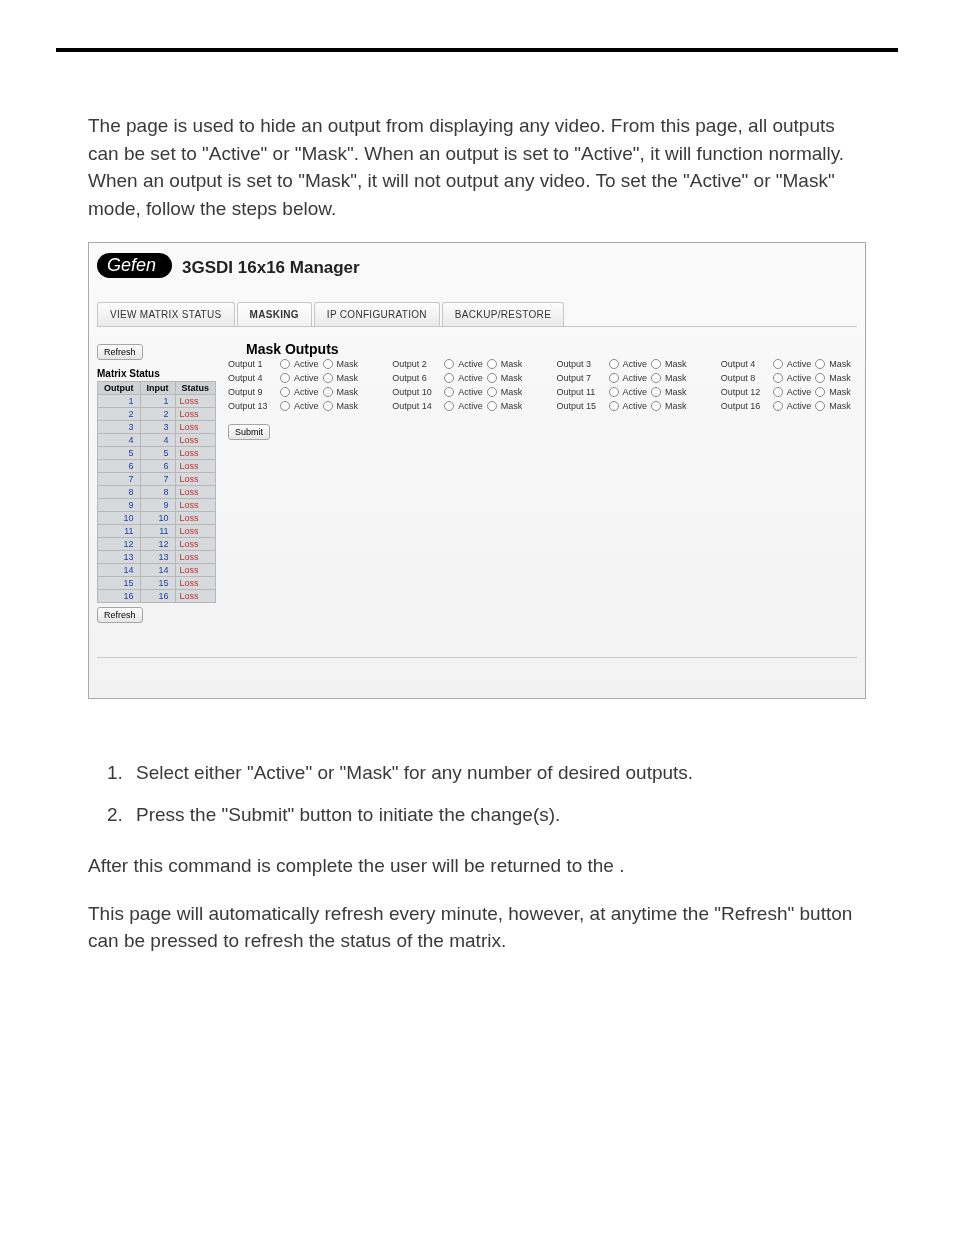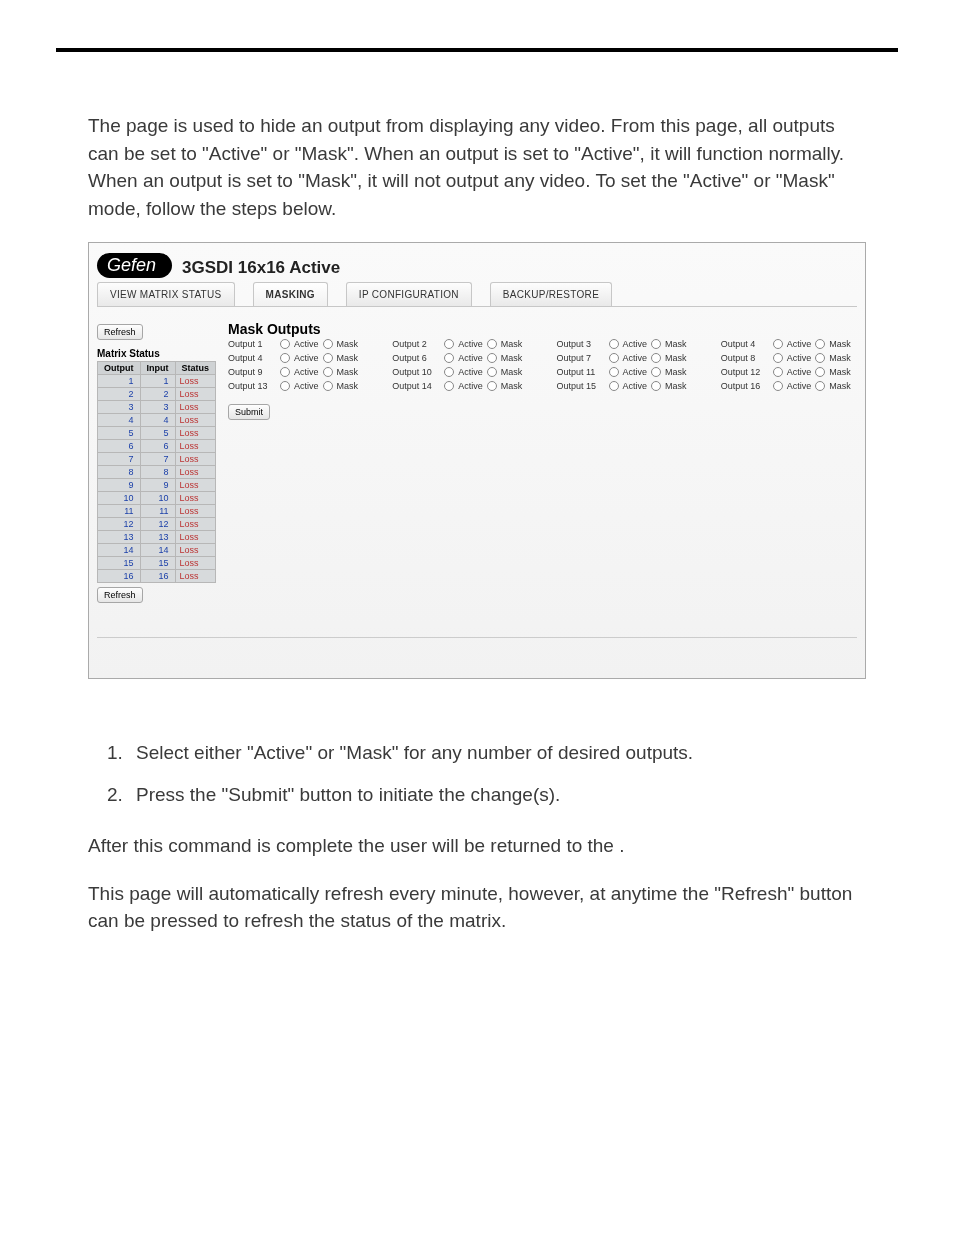--- a/index.html
+++ b/index.html
@@ -9,53 +9,53 @@
   ol.steps{font-size:19px;line-height:1.45;margin:0 52px 24px 52px;padding-left:40px;color:#3a3a3a;}
   ol.steps li{margin-bottom:14px;padding-left:8px;}
   .note-text{font-size:19px;line-height:1.45;margin:0 52px 0 148px;color:#3a3a3a;}
   
   .shot{margin:12px 52px 60px;border:1px solid #aaa;background:linear-gradient(#fafafa,#f2f2f2);padding:0 0 40px;}
   .shot-inner{padding:6px 8px 0;}
   .brand{display:flex;align-items:flex-end;gap:10px;margin:4px 0 2px;}
   .brand-badge{background:#000;color:#fff;font-weight:normal;font-style:italic;padding:2px 16px 2px 10px;border-radius:14px;font-size:18px;position:relative;}
   .brand-badge::after{content:"";position:absolute;right:-2px;top:-4px;width:6px;height:6px;color:#888;}
   .brand-title{font-size:17px;font-weight:bold;color:#222;}
-  .tabs{display:flex;gap:16px;margin-top:4px;border-bottom:1px solid #c7c7c7;}
+  .tabs{display:flex;gap:0;margin-top:24px;border-bottom:1px solid #c7c7c7;}
   .tab{font-size:10px;color:#333;padding:6px 12px;border:1px solid #c7c7c7;border-bottom:none;background:linear-gradient(#fdfdfd,#e9e9e9);border-radius:3px 3px 0 0;margin-right:2px;letter-spacing:.3px;}
   .tab.active{background:linear-gradient(#fff,#f1f1f1);font-weight:bold;}
   .content{display:flex;gap:12px;padding:14px 0 0;}
   .sidebar{}
   .btn{font-size:9px;padding:2px 6px;border:1px solid #a6a6a6;border-radius:3px;background:linear-gradient(#fefefe,#e6e6e6);display:inline-block;margin:2px 0;}
   .small-title{font-size:10px;font-weight:bold;margin:6px 0 2px;}
   table.status{border-collapse:collapse;font-size:9px;}
   table.status th, table.status td{border:1px solid #b7b7b7;padding:1px 6px;text-align:right;background:#d7dadc;}
   table.status th{background:#cfd2d4;font-weight:bold;text-align:center;}
   table.status td.out,table.status td.in{color:#1a3fa8;}
   table.status td.st{color:#b33;text-align:left;padding-left:4px;padding-right:4px;}
   .mainpane{flex:1;}
-  .mask-title{font-size:14px;font-weight:bold;margin:0 0 2px;}
+  .mask-title{font-size:14px;font-weight:bold;margin:0 18px 2px;}
   .outputs-grid{display:grid;grid-template-columns:repeat(4,1fr);column-gap:28px;row-gap:4px;font-size:9px;color:#333;}
   .out-cell{white-space:nowrap;display:flex;align-items:center;gap:4px;}
   .out-label{min-width:48px;}
   .radio{width:8px;height:8px;border:1px solid #888;border-radius:50%;display:inline-block;background:#fff;vertical-align:middle;}
   .hr-thin{height:1px;background:#ccc;margin:32px 0 0;}
 </style>
 </head>
 <body>
 
 <div class="page">
   <div class="rule"></div>
 
   <p class="body-text">The                   page is used to hide an output from displaying any video. From this page, all outputs can be set to "Active" or "Mask". When an output is set to "Active", it will function normally. When an output is set to "Mask", it will not output any video. To set the "Active" or "Mask" mode, follow the steps below.</p>
 
   <div class="shot">
     <div class="shot-inner">
       <div class="brand">
         <span class="brand-badge">Gefen</span>
-        <span class="brand-title">3GSDI 16x16 Active</span>
+        <span class="brand-title">3GSDI 16x16 Manager</span>
       </div>
       <div class="tabs">
         <div class="tab">VIEW MATRIX STATUS</div>
         <div class="tab active">MASKING</div>
         <div class="tab">IP CONFIGURATION</div>
         <div class="tab">BACKUP/RESTORE</div>
       </div>
 
       <div class="content">
 

